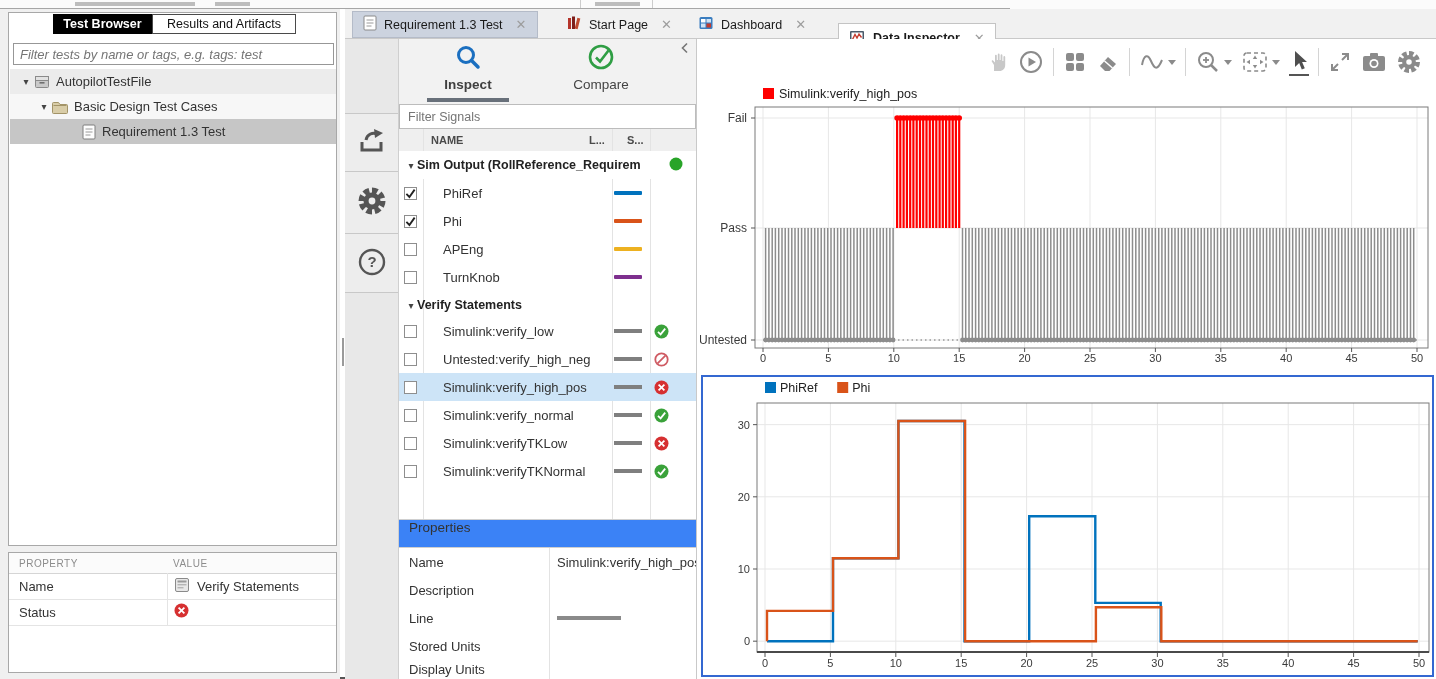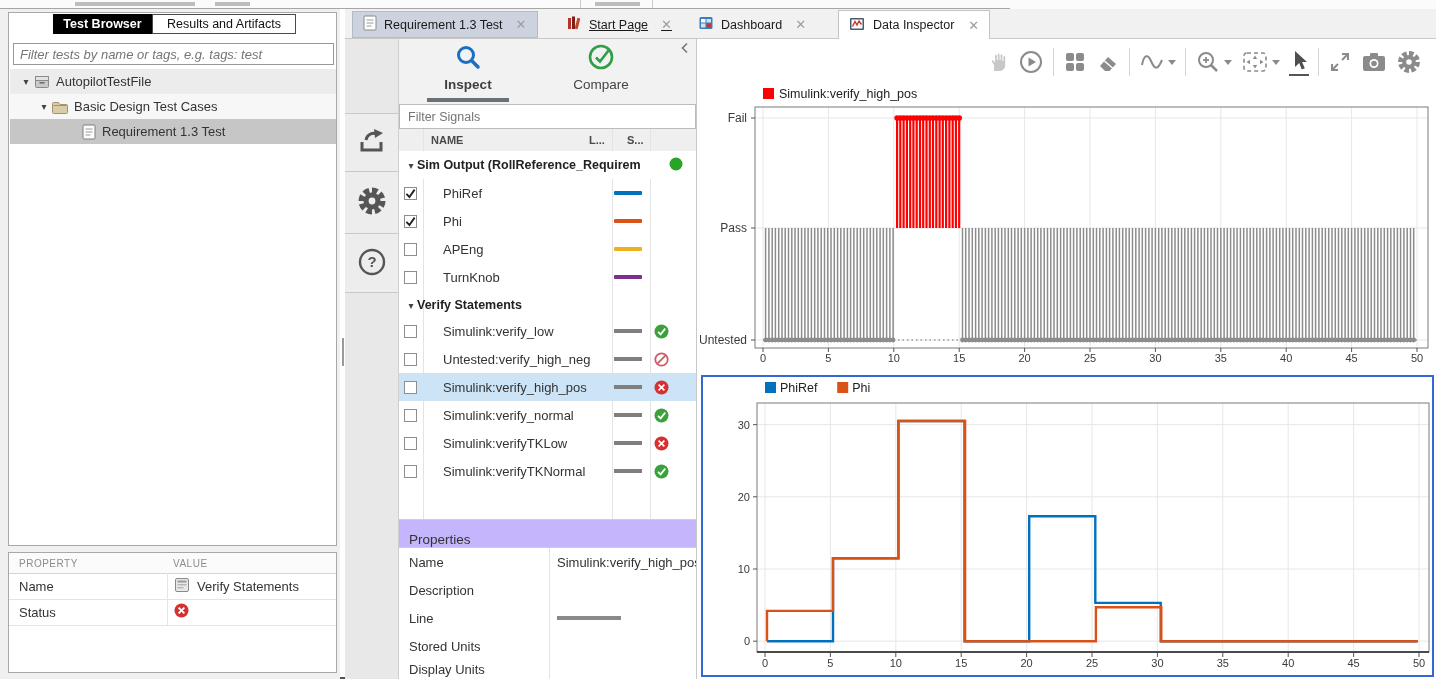--- a/index.html
+++ b/index.html
@@ -12,21 +12,21 @@
   .top-strip{left:0;top:0;width:1436px;height:9px;background:#fbfbfb;}
   .strip-frag{top:2px;height:4px;background:#bdbdbd;}
   .strip-line{left:0;top:8px;width:1010px;height:1px;background:#a6a6a6;}
   .strip-div{top:0;width:1px;height:8px;background:#cccccc;}
 
   
   .tabbar{left:345px;top:9px;width:1091px;height:30px;background:#f1f1f1;border-bottom:1px solid #c9c9c9;box-sizing:border-box;}
   .mtab{position:absolute;top:2px;height:27px;display:flex;align-items:center;gap:7px;padding:0 10px;box-sizing:border-box;font-size:12.5px;color:#1a1a1a;cursor:default;}
   .mtab .x{color:#9d9d9d;font-size:13px;margin-left:6px;}
   .mtab-hl{background:#ccd3df;border:1px solid #b4bbc8;}
-  .mtab-active{background:#ffffff;border:1px solid #c4c4c4;border-bottom:none;top:1px;height:29px;font-weight:normal;gap:8px;}
+  .mtab-active{background:#ffffff;border:1px solid #c4c4c4;border-bottom:none;top:14px;height:29px;font-weight:bold;gap:8px;}
 
   
   .left-bg{left:0;top:9px;width:340px;height:670px;background:#f0f0f0;}
   .panel-box{background:#ffffff;border:1px solid #a8a8a8;box-sizing:border-box;}
   .browser-panel{left:8px;top:12px;width:329px;height:534px;}
   .btab{position:absolute;top:1px;height:20px;display:flex;align-items:center;justify-content:center;font-size:12.5px;box-sizing:border-box;}
   .btab-active{left:44px;width:99px;background:#000;color:#fff;font-weight:bold;}
   .btab-idle{left:143px;width:144px;background:#fff;color:#111;border:1px solid #4a4a4a;}
   .filter-input{left:4px;top:30px;width:321px;height:22px;border:1px solid #979797;box-sizing:border-box;
                 font-size:13px;color:#757575;padding:0 6px;background:#fff;outline:none;font-style:italic;}
@@ -60,21 +60,21 @@
   .sig-row.selected{background:#cde4f7;}
   .cb{width:13px;height:13px;border:1px solid #8e8e8e;background:#fff;margin-left:5px;box-sizing:border-box;display:flex;align-items:center;justify-content:center;}
   .cb svg{display:none;}
   .cb.checked svg{display:block;}
   .sig-name{margin-left:26px;width:165px;overflow:hidden;white-space:nowrap;}
   .vname{margin-left:26px;width:165px;overflow:hidden;white-space:nowrap;}
   .swatch{width:28px;height:4px;border-radius:1px;margin-left:6px;}
   .vswatch{width:28px;height:4px;background:#7f7f7f;margin-left:6px;}
   .sticon{margin-left:12px;display:flex;}
   .props-hdr{position:absolute;left:0;top:480px;width:297px;height:29px;border-top:1px solid #cfcfcf;border-bottom:1px solid #cfcfcf;
-             display:flex;align-items:flex-end;font-size:13.5px;color:#333;background:#c4b5fd;box-sizing:border-box;}
+             display:flex;align-items:flex-start;font-size:13.5px;color:#333;background:#3b82f6;box-sizing:border-box;}
   .prop-row{position:absolute;left:0;width:297px;height:28px;display:flex;align-items:stretch;font-size:13px;color:#333;}
   .prop-lbl{width:150px;display:flex;align-items:center;padding-left:10px;box-sizing:border-box;}
   .prop-val{flex:1;display:flex;align-items:center;border-left:1px solid #e3e3e3;padding-left:7px;overflow:hidden;white-space:nowrap;}
 
   
   .charts-bg{left:697px;top:39px;width:739px;height:640px;background:#ffffff;}
   .chart-toolbar{left:700px;top:39px;width:736px;height:46px;display:flex;align-items:center;justify-content:flex-end;gap:9px;padding-right:14px;box-sizing:border-box;}
   .tb-sep{width:1px;height:28px;background:#d4d4d4;}
   .tb-btn{display:flex;align-items:center;gap:3px;}
   .tb-active{border-bottom:2px solid #555;padding-bottom:1px;}
@@ -97,21 +97,21 @@
   <div class="mtab mtab-hl" style="left:7px;">
     <span><svg width="14" height="16" viewBox="0 0 14 16">
           <rect x="1" y="1" width="12" height="14" rx="1" fill="#fff" stroke="#8a8a8a"></rect>
           <line x1="3.5" y1="5" x2="10.5" y2="5" stroke="#9a9a9a"></line>
           <line x1="3.5" y1="8" x2="10.5" y2="8" stroke="#9a9a9a"></line>
           <line x1="3.5" y1="11" x2="8.5" y2="11" stroke="#9a9a9a"></line>
         </svg></span>
     <span>Requirement 1.3 Test</span>
     <span class="x">✕</span>
   </div>
-  <div class="mtab" style="left:211px;text-decoration:underline;">
+  <div class="mtab" style="left:211px;">
     <span><svg width="16" height="16" viewBox="0 0 16 16">
           <rect x="2" y="3" width="3" height="11" fill="#b5342a"></rect>
           <rect x="6" y="1.5" width="3" height="12.5" fill="#7e1f1b"></rect>
           <rect x="10" y="3" width="3" height="11" fill="#c04a30" transform="rotate(14 11.5 8.5)"></rect>
         </svg></span>
     <span>Start Page</span>
     <span class="x">✕</span>
   </div>
   <div class="mtab" style="left:343px;">
     <span><svg width="16" height="16" viewBox="0 0 16 16">

